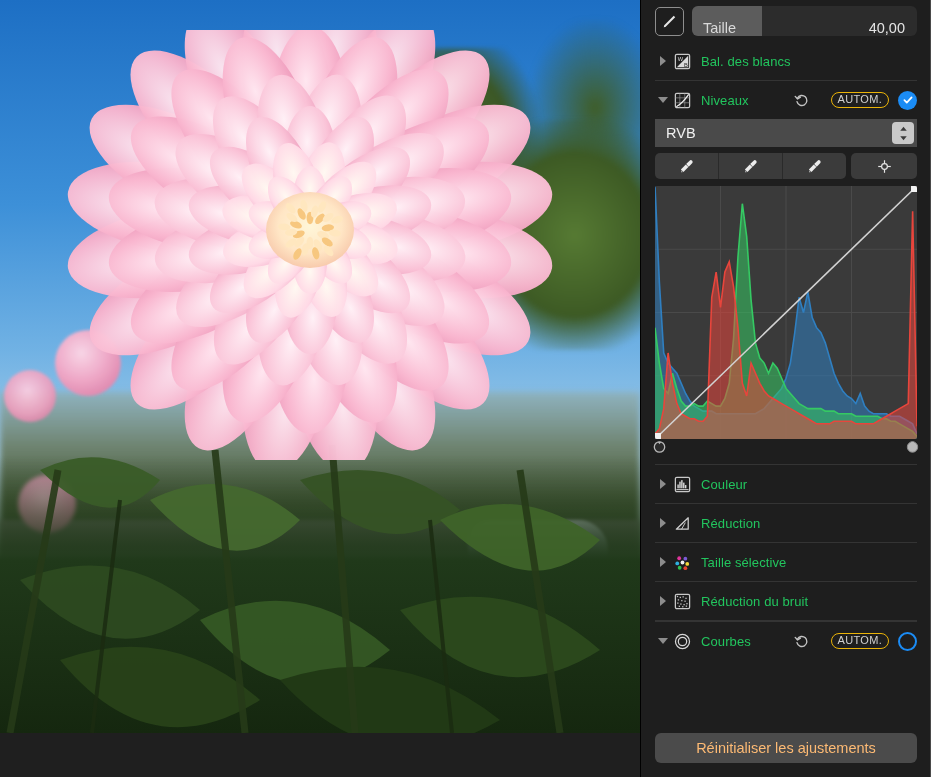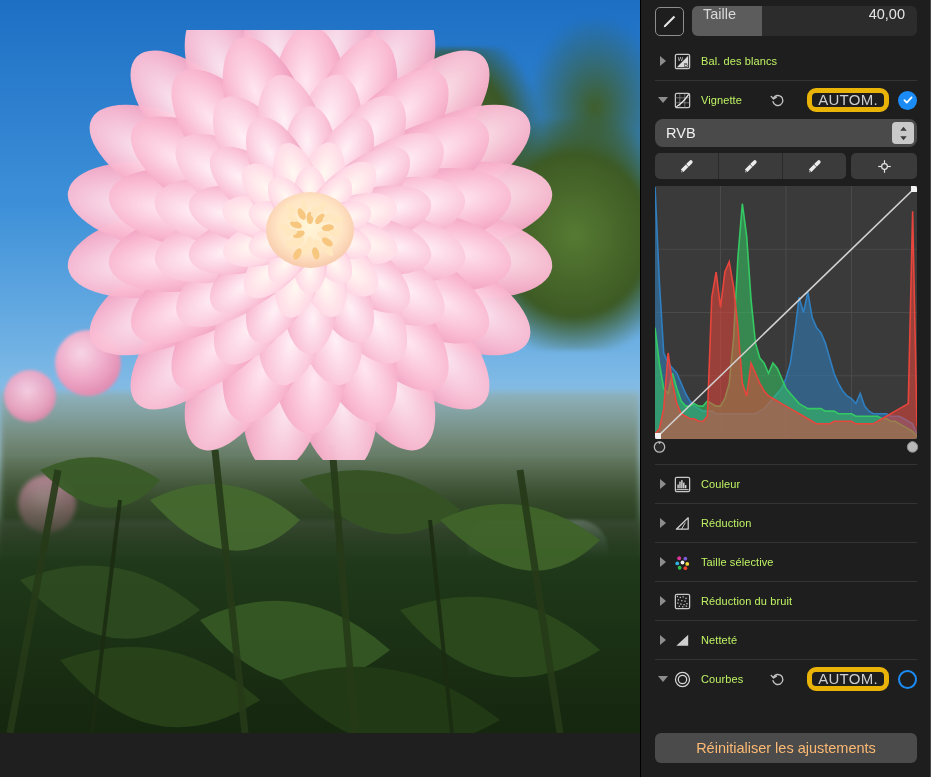--- a/index.html
+++ b/index.html
@@ -103,45 +103,45 @@
 
   .disclosure {
     width:16px; height:38px; display:flex; align-items:center; justify-content:center;
     color:#8d8d8d; font-size:9px; flex:0 0 16px;
   }
   .disclosure.open svg { transform:rotate(90deg); }
   .sec-icon {
     width:22px; height:22px; flex:0 0 22px; margin-right:8px;
     display:flex; align-items:center; justify-content:center;
   }
-  .sec-title { font-size:11px; color:#bef264; letter-spacing:.1px; white-space:nowrap; }
+  .sec-title { font-size:13px; color:#22c55e; letter-spacing:.1px; white-space:nowrap; }
   .row-actions { margin-left:auto; display:flex; align-items:center; gap:9px; }
 
   .reset-ico { width:16px; height:16px; color:#c3c3c3; display:block; }
   .auto-badge {
-    border:5px solid #eab308; border-radius:9px;
-    color:#cfcfcf; font-size:15px; letter-spacing:.3px;
+    border:1px solid #eab308; border-radius:9px;
+    color:#cfcfcf; font-size:11px; letter-spacing:.3px;
     padding:1px 6px 2px; line-height:11px;
     font-family:"Liberation Sans", sans-serif;
     margin-left:12px;
   }
   .toggle-on {
     width:19px; height:19px; border-radius:50%; background:#1b8cf5;
     display:flex; align-items:center; justify-content:center;
   }
   .toggle-on svg { width:12px; height:12px; }
   .toggle-off {
     width:19px; height:19px; border-radius:50%;
     border:2px solid #1b8cf5; background:transparent;
   }
 
   
   .slider {
     position:relative; height:30px; border-radius:6px;
-    background:#2c2c2c; overflow:hidden; display:flex; align-items:flex-start;
+    background:#2c2c2c; overflow:hidden; display:flex; align-items:flex-end;
   }
   .slider .fill {
     position:absolute; left:0; top:0; bottom:0; background:#5c5c5c;
   }
   .slider .knob {
     position:absolute; top:3px; bottom:3px; width:2px; background:#d7d7d7;
   }
   .slider .lbl {
     position:relative; font-size:14.5px; color:#d9d9d9; padding-left:11px;
   }
@@ -152,21 +152,21 @@
   .toolrow-brush {
     display:flex; align-items:center; gap:8px; padding:6px 14px 6px 14px;
   }
   .brush-btn {
     width:29px; height:29px; flex:0 0 29px; border:1px solid #8e8e8e; border-radius:5px;
     display:flex; align-items:center; justify-content:center; background:transparent;
   }
 
   
   .select {
-    position:relative; height:28px; border-radius:8px; background:#4a4a4a;
+    position:relative; height:28px; border-radius:0; background:#4a4a4a;
     display:flex; align-items:center; padding-left:11px;
     font-size:14.5px; color:#f0f0f0;
   }
   .select .stepper {
     position:absolute; right:3px; top:3px; bottom:3px; width:22px;
     background:#c9c9c9; border-radius:4px;
     display:flex; flex-direction:column; align-items:center; justify-content:center; gap:3px;
   }
   .select .stepper svg { width:9px; height:6px; display:block; }
 
@@ -442,21 +442,21 @@
       <span class="sec-icon">
         <svg width="19" height="19" viewBox="0 0 20 20">
           <rect x="2.5" y="2.5" width="15" height="15" rx="1.5" fill="none" stroke="#c9c9c9" stroke-width="1.3"></rect>
           <line x1="7.2" y1="2.5" x2="7.2" y2="17.5" stroke="#9a9a9a" stroke-width=".7"></line>
           <line x1="12.4" y1="2.5" x2="12.4" y2="17.5" stroke="#9a9a9a" stroke-width=".7"></line>
           <line x1="2.5" y1="7.2" x2="17.5" y2="7.2" stroke="#9a9a9a" stroke-width=".7"></line>
           <line x1="2.5" y1="12.4" x2="17.5" y2="12.4" stroke="#9a9a9a" stroke-width=".7"></line>
           <path d="M3.5 16.5 Q10 13 16.5 3.5" fill="none" stroke="#f0f0f0" stroke-width="1.3"></path>
         </svg>
       </span>
-      <span class="sec-title">Vignette</span>
+      <span class="sec-title">Niveaux</span>
       <span class="row-actions">
         <span>
           <svg class="reset-ico" viewBox="0 0 16 16">
             <path d="M3.4 6.2 A5 5 0 1 1 3 9.6" fill="none" stroke="#c3c3c3" stroke-width="1.4" stroke-linecap="round"></path>
             <path d="M1.2 4.4 L3.6 7.0 L6.4 5.2" fill="none" stroke="#c3c3c3" stroke-width="1.4" stroke-linecap="round" stroke-linejoin="round"></path>
           </svg>
         </span>
         <span class="auto-badge">AUTOM.</span>
         <span class="toggle-on">
           <svg viewBox="0 0 12 12">
@@ -640,33 +640,20 @@
               <rect x="6" y="14.4" width="1.4" height="1.4"></rect>
             <rect x="9.6" y="14.8" width="1.4" height="1.4"></rect>
               <rect x="13.4" y="14.2" width="1.4" height="1.4"></rect>
           </g>
         </svg>
       </span>
       <span class="sec-title">Réduction du bruit</span>
     </div>
 
     <div class="divider"></div>
-    <div class="row pad">
-      <span class="disclosure">
-        <svg width="8" height="10" viewBox="0 0 8 10">
-            <path d="M1 0 L7 5 L1 10 Z" fill="#8d8d8d"></path>
-          </svg>
-      </span>
-      <span class="sec-icon">
-        <svg width="19" height="19" viewBox="0 0 20 20">
-          <path d="M3.5 15.5 L16 4 L16 15.5 Z" fill="#cfcfcf"></path>
-        </svg>
-      </span>
-      <span class="sec-title">Netteté</span>
-    </div>
 
     <div class="divider"></div>
     <div class="row pad">
       <span class="disclosure open">
         <svg width="8" height="10" viewBox="0 0 8 10">
             <path d="M1 0 L7 5 L1 10 Z" fill="#8d8d8d"></path>
           </svg>
       </span>
       <span class="sec-icon">
         <svg width="19" height="19" viewBox="0 0 20 20">

